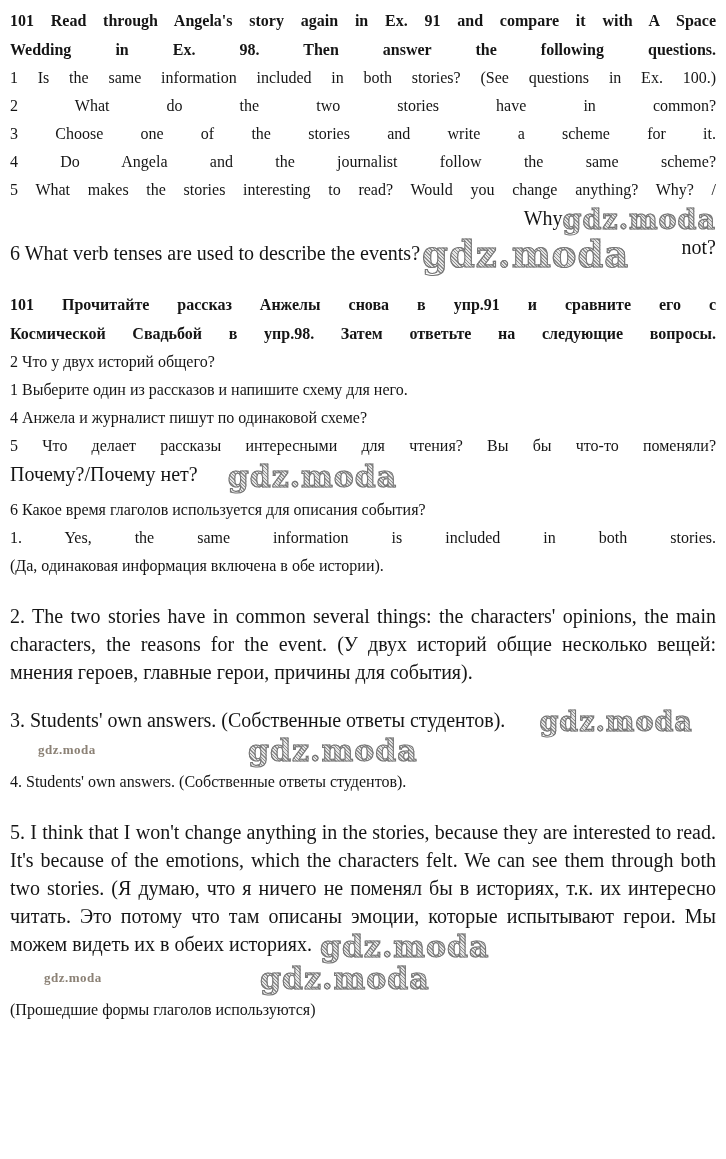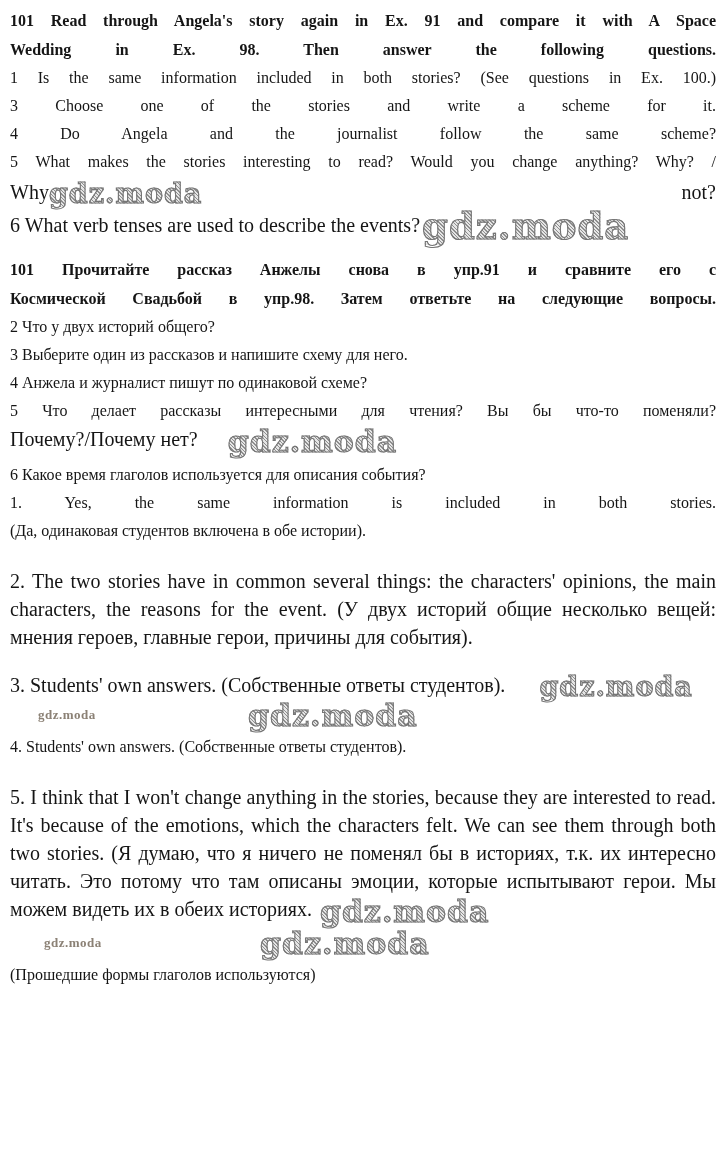--- a/index.html
+++ b/index.html
@@ -27,24 +27,24 @@
     -webkit-text-stroke:1.1px #757575;
     background:repeating-linear-gradient(45deg,#8f8f8f 0px,#8f8f8f 1px,#e6e6e6 1px,#e6e6e6 2.5px);
     -webkit-background-clip:text;
     background-clip:text;
   }
   .wm-md { font-size:27px; vertical-align:-4px; }
   .wm-lg { font-size:30px; vertical-align:-6px; }
   .wm-xl { font-size:37px; vertical-align:-7px; margin-left:2px; }
   .wm-plain { font-size:13px; font-weight:700; color:#8b8175; letter-spacing:0.5px; font-family:"Liberation Serif",serif; }
 
-  .why-row { display:flex; justify-content:space-between; align-items:center; height:32px; font-size:20px; line-height:28px; }
+  .why-row { display:flex; justify-content:space-between; align-items:flex-end; height:32px; font-size:20px; line-height:28px;flex-direction:column; }
   .q6-row { height:40px; font-size:20px; line-height:28px; white-space:nowrap; }
 
-  .ru-head { margin-top:7px; }
+  .ru-head { margin-top:14px; }
   .ru-head .line { margin-bottom:0; }
   .ru-q { margin-bottom:12px; }
   .ruq5-row { height:36px; font-size:20px; line-height:28px; white-space:nowrap; }
   .ruq5-row .wm { margin-left:30px; }
   .ru-q6 { margin-bottom:20px; }
 
   .ans-gap { margin-bottom:22px; }
   .a2-para { margin-bottom:20px; }
   .a3-row { height:28px; font-size:20px; line-height:28px; white-space:nowrap; }
   .a3-row .wm { margin-left:34px; }
@@ -59,20 +59,21 @@
   .ru-head-gap { margin-bottom:10px; }
 </style>
 </head>
 <body>
 
 <section>
   <div class="line just bold h29">101 Read through Angela's story again in Ex. 91 and compare it with A Space</div>
   <div class="line just bold h29">Wedding in Ex. 98. Then answer the following questions.</div>
 
   <div class="line just">1 Is the same information included in both stories? (See questions in Ex. 100.)</div>
+  <div class="line just">2 What do the two stories have in common?</div>
   <div class="line just">3 Choose one of the stories and write a scheme for it.</div>
   <div class="line just">4 Do Angela and the journalist follow the same scheme?</div>
   <div class="line just">5 What makes the stories interesting to read? Would you change anything? Why? /</div>
 
   <div class="why-row">
     <span>
       <span>Why</span><span class="wm wm-md">gdz.moda</span>
     </span>
     <span>not?</span>
   </div>
@@ -80,35 +81,35 @@
   <div class="q6-row">
     <span>6 What verb tenses are used to describe the events?</span><span class="wm wm-xl">gdz.moda</span>
   </div>
 </section>
 
 <section class="ru-head">
   <div class="line just bold h29">101 Прочитайте рассказ Анжелы снова в упр.91 и сравните его с</div>
   <div class="line just bold h29 ru-head-gap">Космической Свадьбой в упр.98. Затем ответьте на следующие вопросы.</div>
 
   <div class="line ru-q">2 Что у двух историй общего?</div>
-  <div class="line ru-q">3 Выберите один из рассказов и напишите схему для него.</div>
+  <div class="line ru-q">1 Выберите один из рассказов и напишите схему для него.</div>
   <div class="line ru-q">4 Анжела и журналист пишут по одинаковой схеме?</div>
   <div class="line just">5 Что делает рассказы интересными для чтения? Вы бы что-то поменяли?</div>
 
   <div class="ruq5-row">
     <span>Почему?/Почему нет?</span><span class="wm wm-lg">gdz.moda</span>
   </div>
 
   <div class="line ru-q6">6 Какое время глаголов используется для описания события?</div>
 </section>
 
 <section>
   <div class="ans-gap">
     <div class="line just">1. Yes, the same information is included in both stories.</div>
-    <div class="line">(Да, одинаковая студентов включена в обе истории).</div>
+    <div class="line">(Да, одинаковая информация включена в обе истории).</div>
   </div>
 
   <p class="para a2-para">2. The two stories have in common several things: the characters' opinions, the main characters, the reasons for the event. (У двух историй общие несколько вещей: мнения героев, главные герои, причины для события).</p>
 
   <div class="a3-row">
     <span>3. Students' own answers. (Собственные ответы студентов).</span><span class="wm wm-md">gdz.moda</span>
   </div>
 
   <div class="wmrow">
     <span class="wm-plain">gdz.moda</span>

